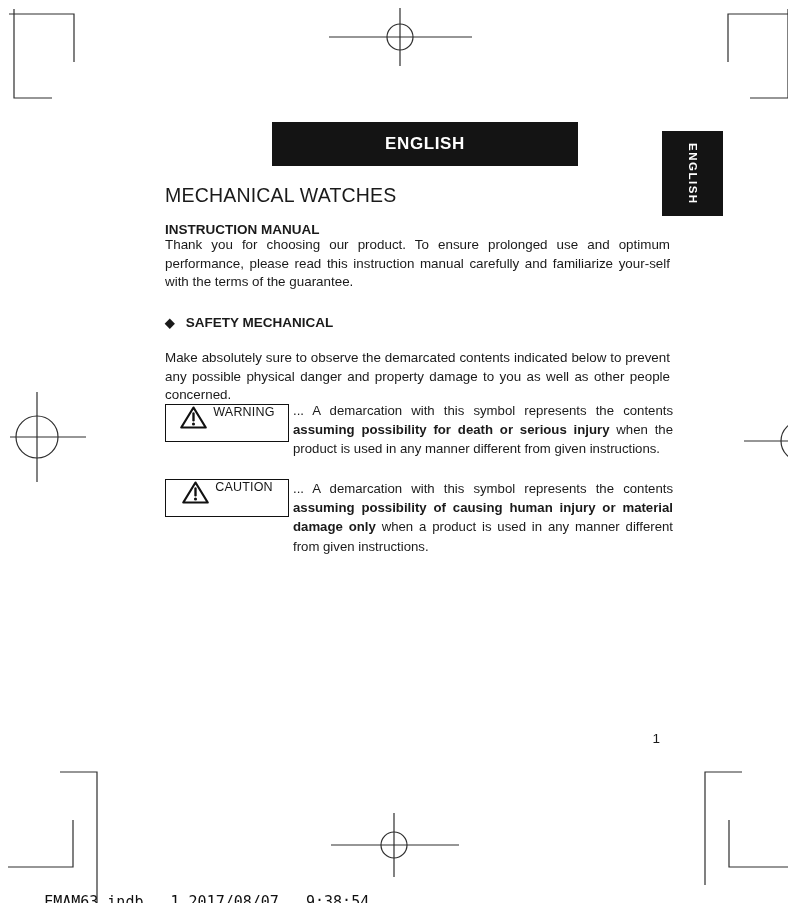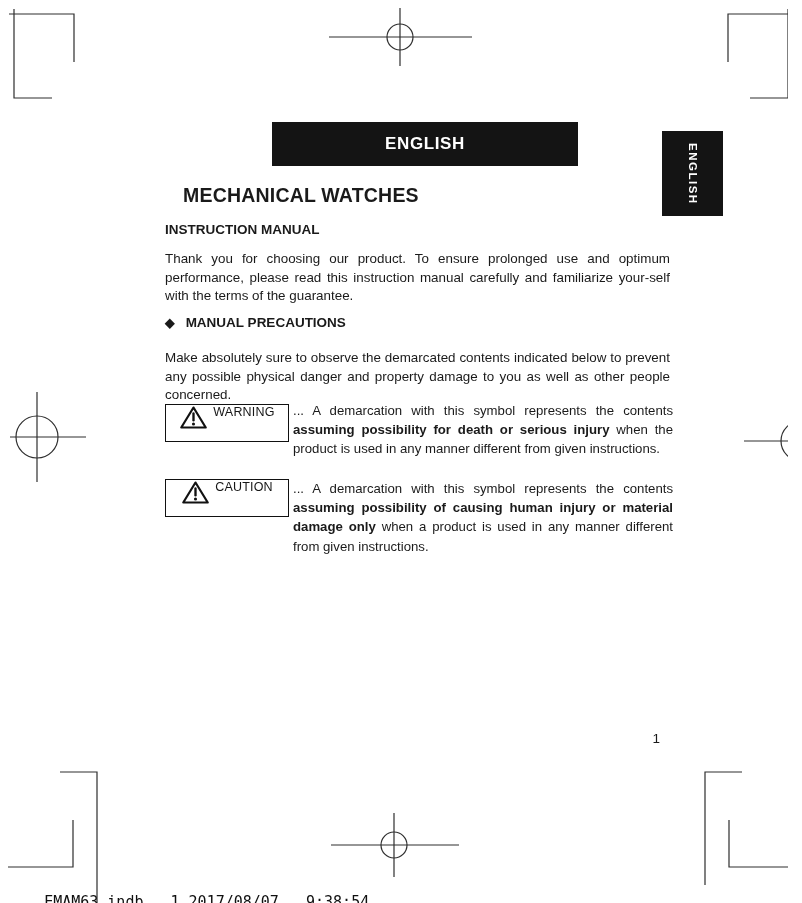--- a/index.html
+++ b/index.html
@@ -51,42 +51,41 @@
     color: #ffffff;
     font-weight: bold;
     font-size: 11.5px;
     letter-spacing: 1.5px;
   }
 
   .title {
     position: absolute;
     left: 165px; top: 184px;
     font-size: 19.5px;
-    font-weight: bold;
+    font-weight: normal;
     letter-spacing: 0.2px;
-    margin-left: 18px;
   }
 
   .sub-heading {
     position: absolute;
     left: 165px;
     font-size: 13.5px;
     font-weight: bold;
   }
   .h-im { top: 222px; }
 
   .para {
     position: absolute;
     left: 165px;
     width: 505px;
     font-size: 13.4px;
     line-height: 18.6px;
     text-align: justify;
   }
-  .p1 { top: 250px; }
+  .p1 { top: 236px; }
   .p2 { top: 293px; text-align: left; }
   .safety-h {
     position: absolute;
     left: 165px; top: 315px;
     font-size: 13.5px;
     font-weight: bold;
     display: flex;
     align-items: center;
   }
   .safety-h .diamond {
@@ -186,21 +185,21 @@
     <span>ENGLISH</span>
   </div>
 
   <h1 class="title">MECHANICAL WATCHES</h1>
 
   <h2 class="sub-heading h-im">INSTRUCTION MANUAL</h2>
   <p class="para p1">Thank you for choosing our product. To ensure prolonged use and optimum performance, please read this instruction manual carefully and familiarize your-self with the terms of the guarantee.</p>
 
   <div class="safety-h">
     <span class="diamond">◆</span>
-    <span>MANUAL PRECAUTIONS</span>
+    <span>SAFETY MECHANICAL</span>
   </div>
   <p class="para p3">Make absolutely sure to observe the demarcated contents indicated below to prevent any possible physical danger and property damage to you as well as other people concerned.</p>
 
   <div class="notice-box box-warning">
     <svg viewBox="0 0 32 27" width="29" height="25">
       <path d="M16 2.5 L29.5 24.5 H2.5 Z" fill="none" stroke="#111" stroke-width="2.4" stroke-linejoin="round"></path>
       <path d="M16 9 V16.5" fill="none" stroke="#111" stroke-width="2.6" stroke-linecap="round"></path>
       <circle cx="16" cy="20.7" r="1.7" fill="#111"></circle>
     </svg>
     <span class="label">WARNING</span>

